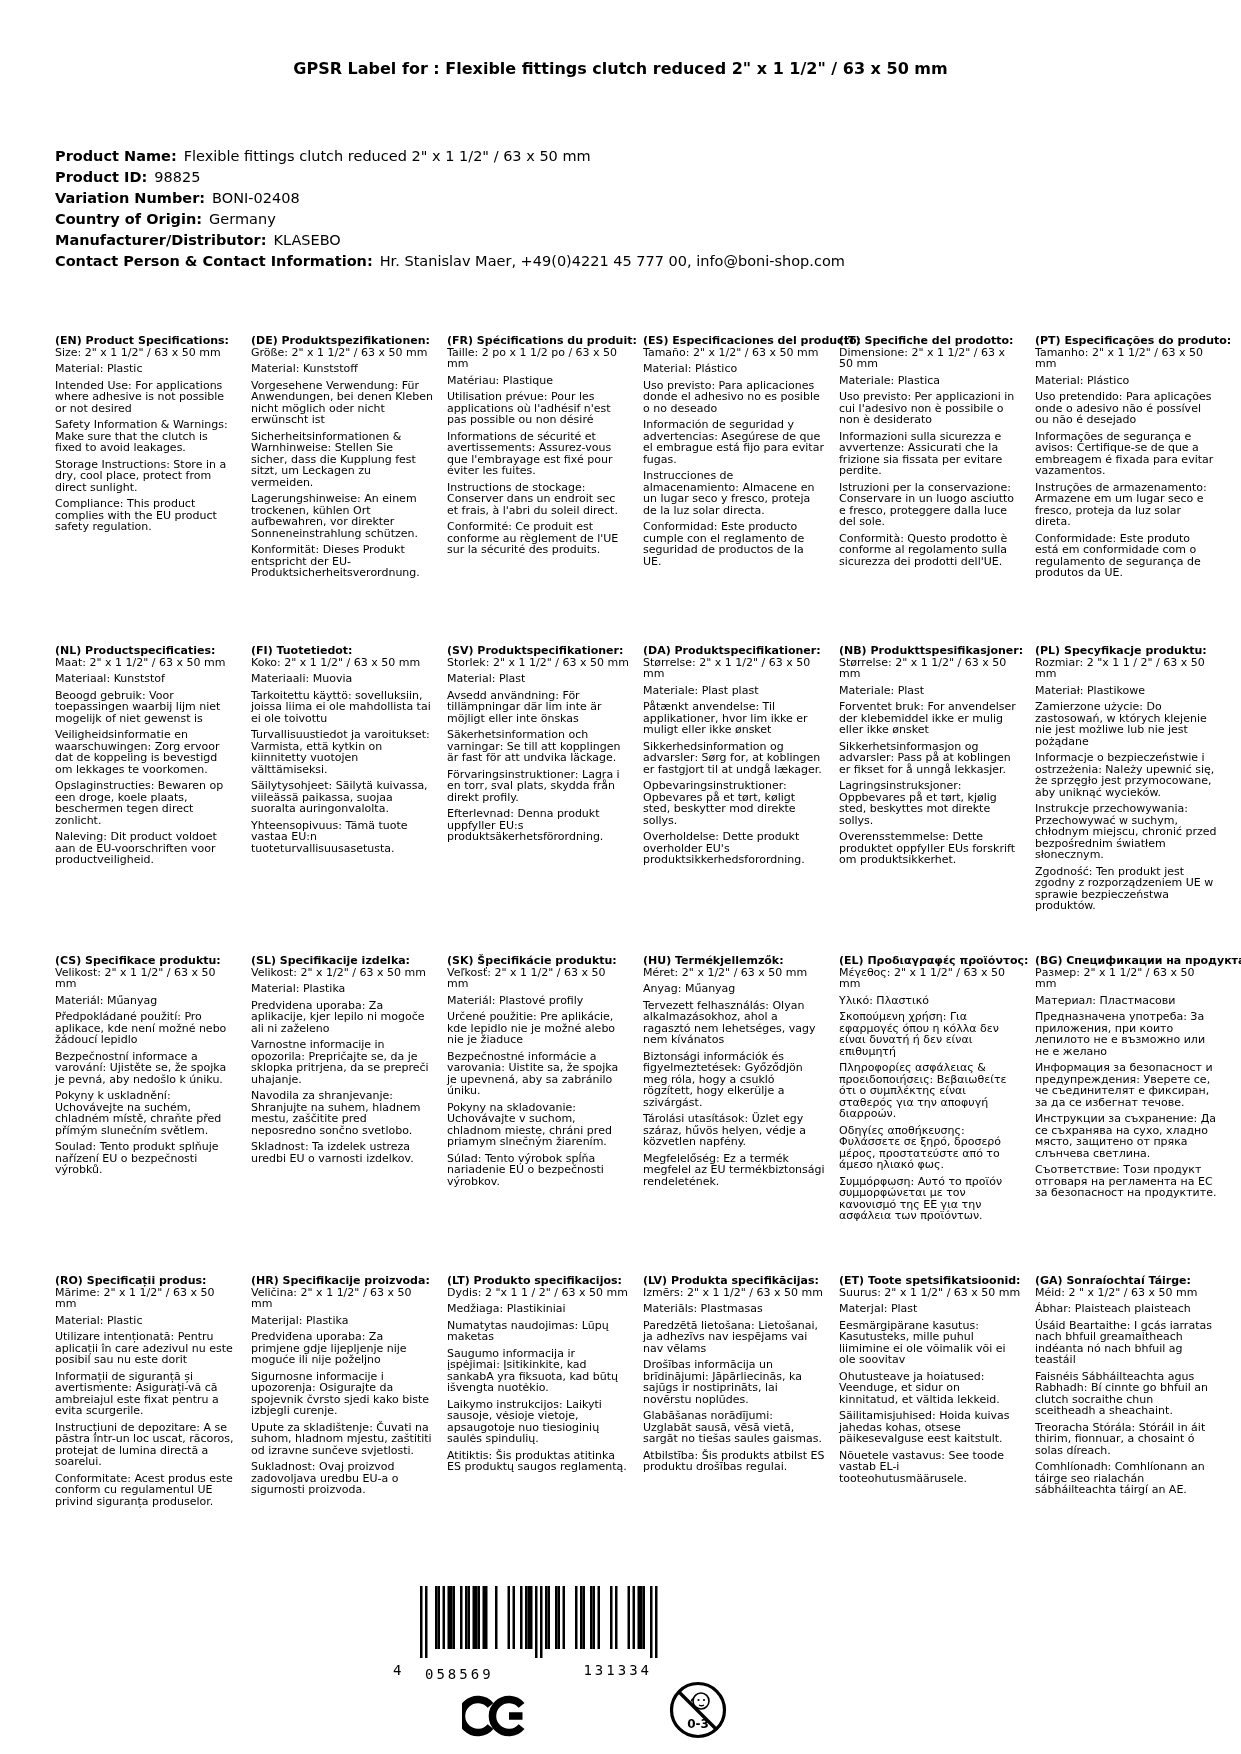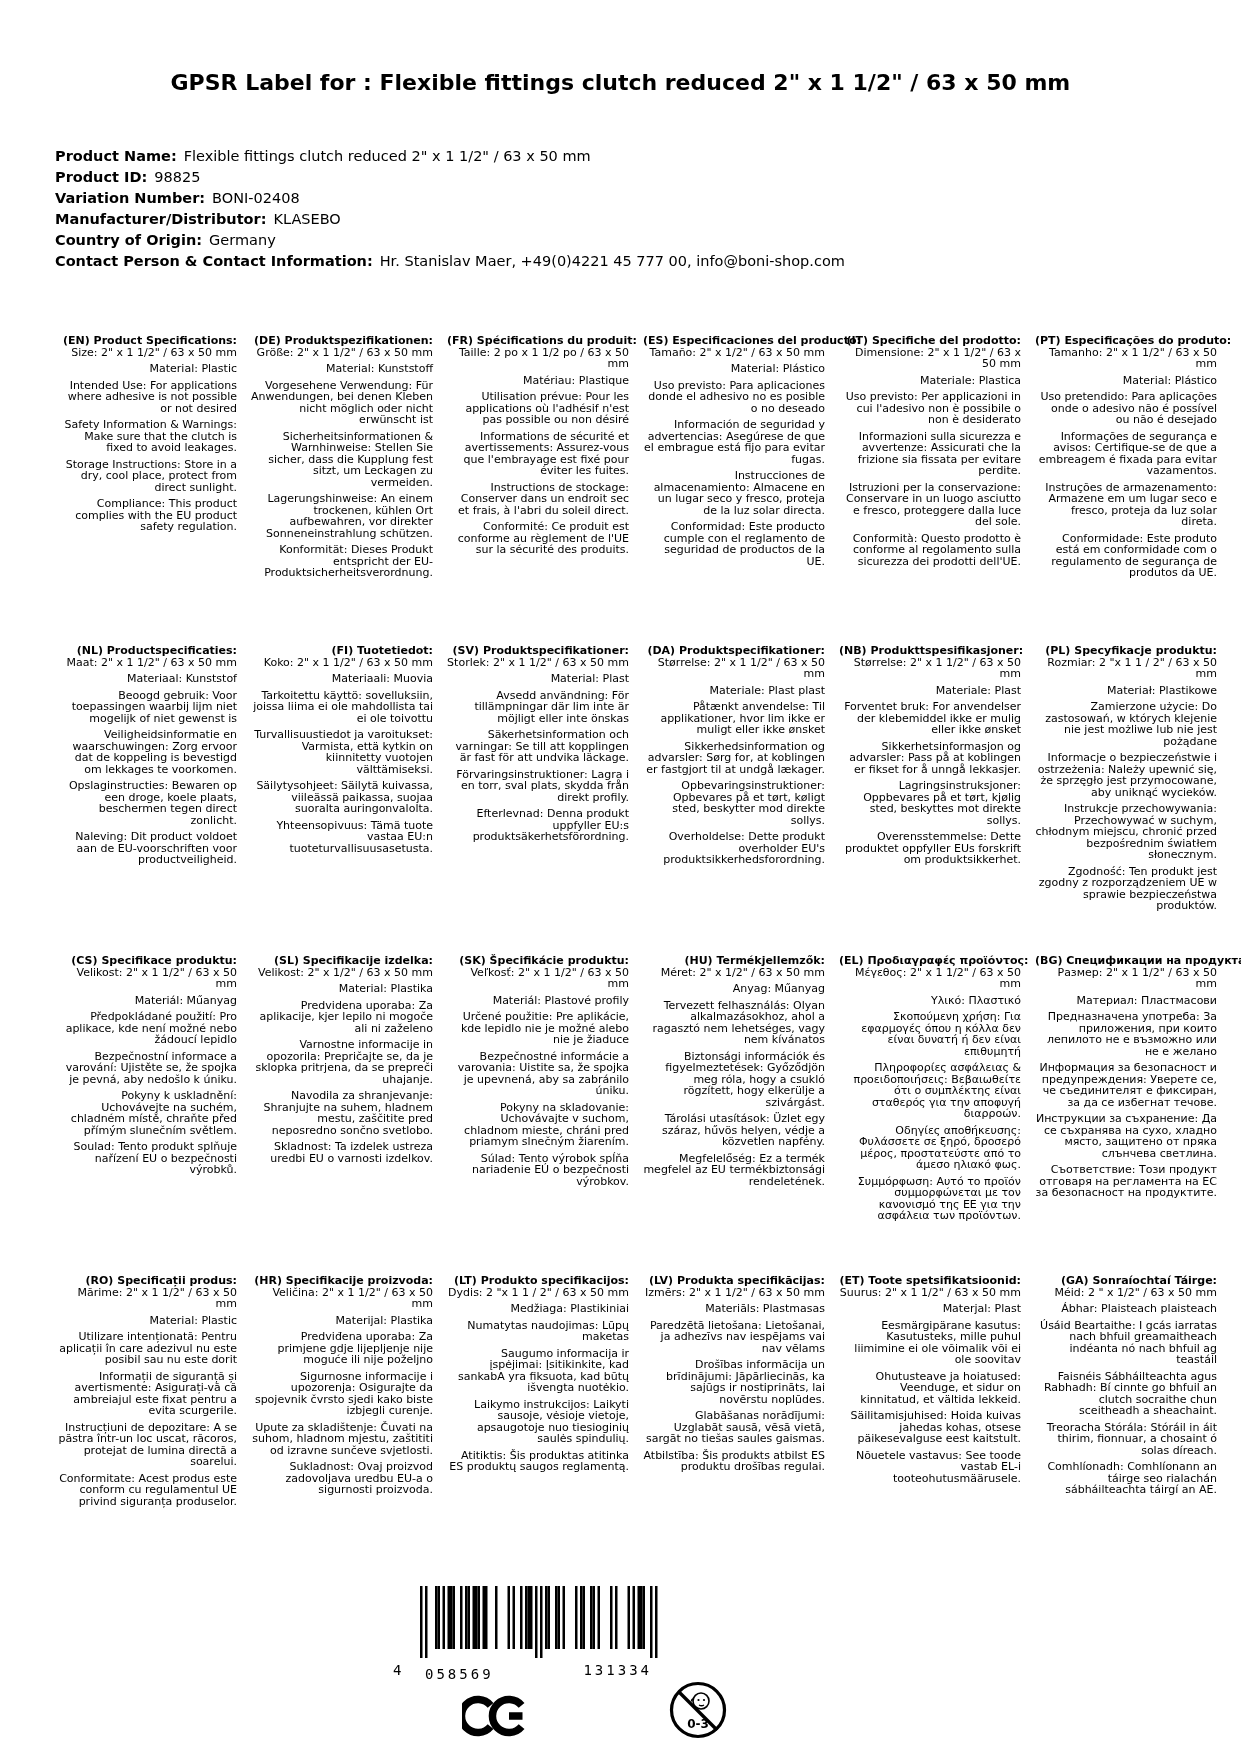--- a/index.html
+++ b/index.html
@@ -1,26 +1,26 @@
 <!DOCTYPE html>
 <html><head>
 <meta charset="utf-8">
 <style>
   html,body{margin:0;padding:0;background:#ffffff;}
   .page{position:relative;width:1241px;height:1754px;background:#fff;overflow:hidden;
         font-family:"DejaVu Sans","Liberation Sans",sans-serif;color:#000;}
-  .title{position:absolute;top:50px;left:0;right:0;margin:16px auto;max-width:900px;
-         font-size:22px;font-weight:bold;text-align:left;line-height:34px;}
+  .title{position:absolute;top:50px;left:0;right:0;margin:2px auto;max-width:900px;
+         font-size:16px;font-weight:bold;text-align:center;line-height:34px;}
   .info{position:absolute;top:148px;left:55px;width:1140px;font-size:14.5px;}
   .info-row{margin:0 0 4.5px 0;line-height:16.5px;}
   .info-row .lbl{font-weight:bold;}
   .info-row .val{margin-left:7px;}
   .grid{position:absolute;top:335px;left:55px;width:1162px;display:grid;
         grid-template-columns:repeat(6,182px);column-gap:14px;
-        grid-template-rows:310px 310px 320px auto;text-align:right;}
+        grid-template-rows:310px 310px 320px auto;}
   .cell{font-size:11px;line-height:11.5px;overflow-wrap:break-word;}
   .cell .bh{font-weight:bold;white-space:nowrap;margin:0;}
   .cell p{margin:5px 0 0 0;}
   .cell p.size{margin-top:0;}
   .barcode{position:absolute;left:420px;top:1586px;width:238px;}
   .bc-digits{position:relative;width:238px;height:18px;
              font-family:"DejaVu Sans Mono","Liberation Mono",monospace;font-size:14px;}
   .bc-digits .d1{position:absolute;left:-27px;top:0;}
   .bc-digits .d2{position:absolute;left:5px;width:110px;top:4px;letter-spacing:3px;}
   .bc-digits .d3{position:absolute;left:122px;width:110px;top:0;text-align:right;letter-spacing:3px;}
@@ -38,24 +38,24 @@
     <div class="info-row">
       <span class="lbl">Product Name:</span><span class="val">Flexible fittings clutch reduced 2" x 1 1/2" / 63 x 50 mm</span>
     </div>
     <div class="info-row">
       <span class="lbl">Product ID:</span><span class="val">98825</span>
     </div>
     <div class="info-row">
       <span class="lbl">Variation Number:</span><span class="val">BONI-02408</span>
     </div>
     <div class="info-row">
+      <span class="lbl">Country of Origin:</span><span class="val">Germany</span>
+    </div>
+    <div class="info-row">
       <span class="lbl">Manufacturer/Distributor:</span><span class="val">KLASEBO</span>
-    </div>
-    <div class="info-row">
-      <span class="lbl">Country of Origin:</span><span class="val">Germany</span>
     </div>
     <div class="info-row">
       <span class="lbl">Contact Person &amp; Contact Information:</span><span class="val">Hr. Stanislav Maer, +49(0)4221 45 777 00, info@boni-shop.com</span>
     </div>
   </div>
 
   <div class="grid">
     <div class="cell">
       <div class="bh">(EN) Product Specifications:</div>
       <p class="size">Size: 2" x 1 1/2" / 63 x 50 mm</p>

